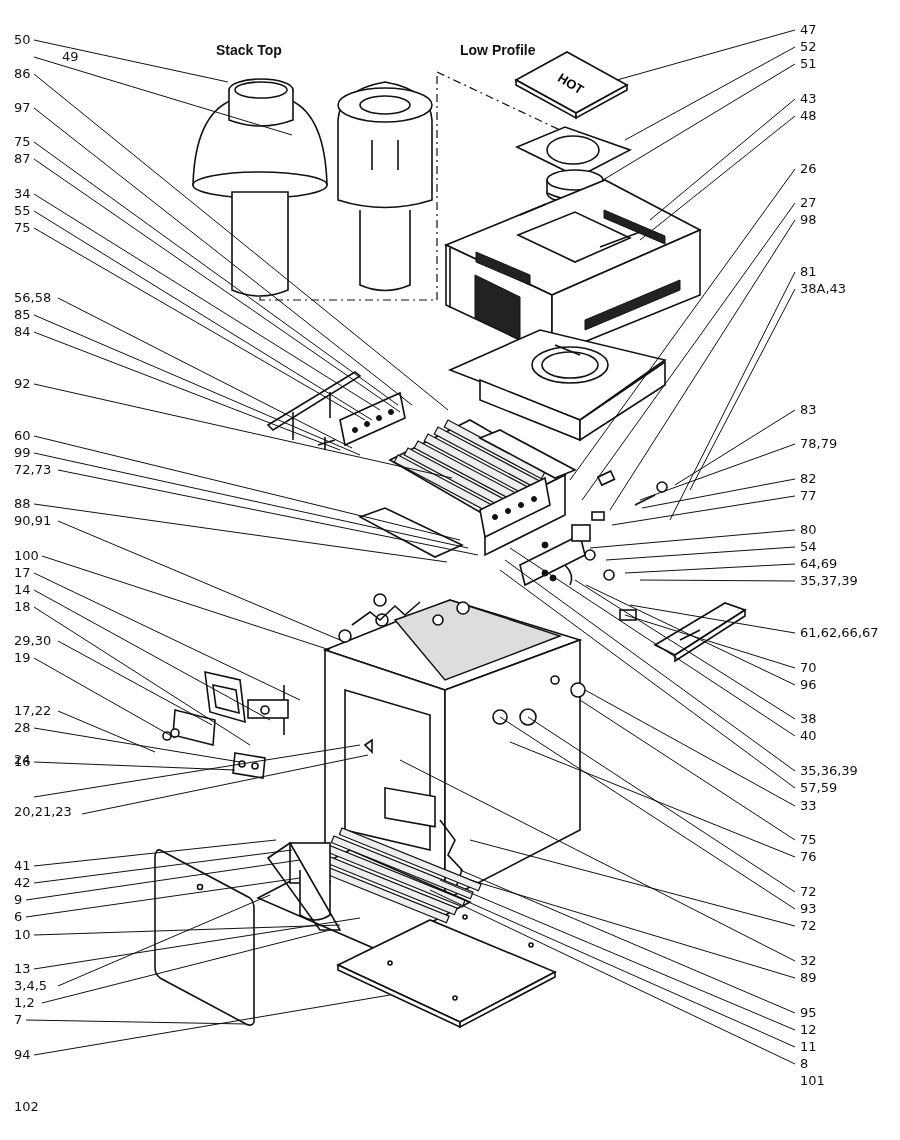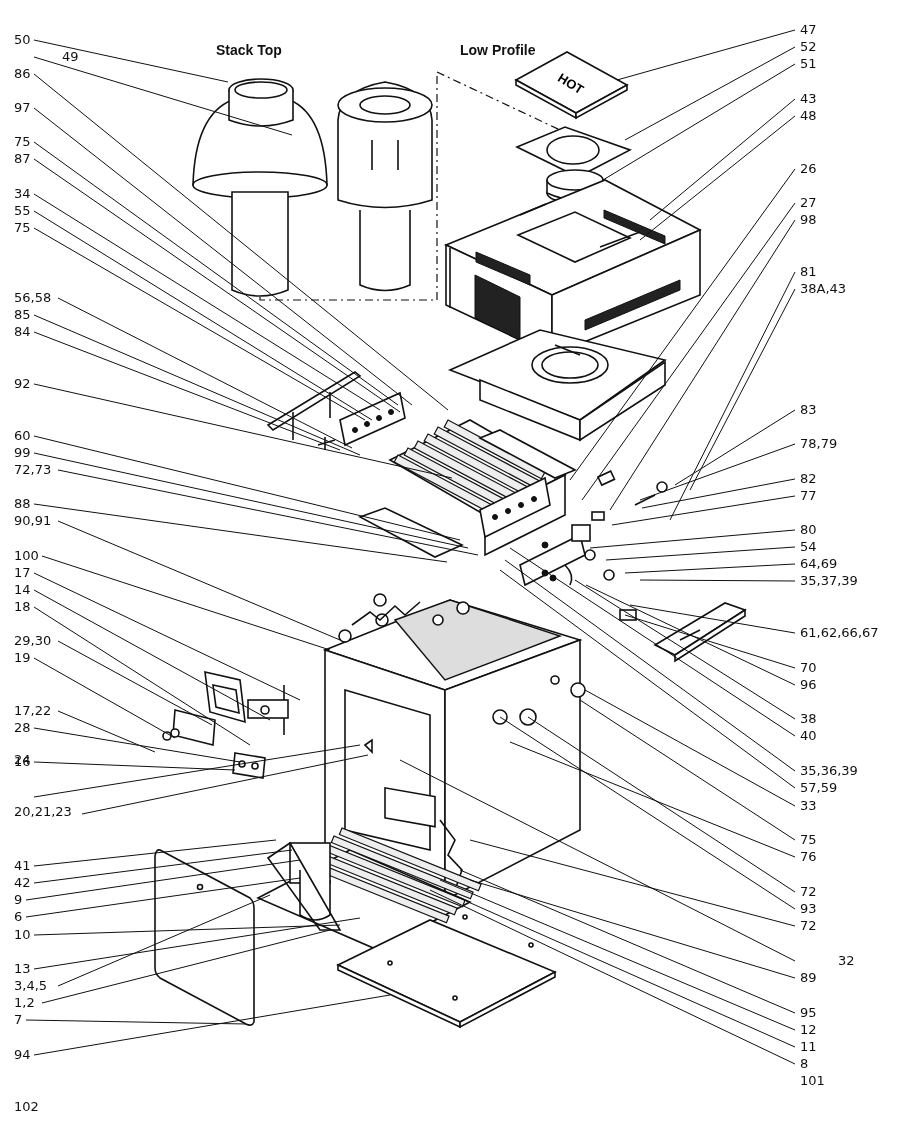--- a/index.html
+++ b/index.html
@@ -372,21 +372,21 @@
       <div class="lbl right" style="top: 712px;">38</div>
       <div class="lbl right" style="top: 729px;">40</div>
       <div class="lbl right" style="top: 764px;">35,36,39</div>
       <div class="lbl right" style="top: 781px;">57,59</div>
       <div class="lbl right" style="top: 799px;">33</div>
       <div class="lbl right" style="top: 833px;">75</div>
       <div class="lbl right" style="top: 850px;">76</div>
       <div class="lbl right" style="top: 885px;">72</div>
       <div class="lbl right" style="top: 902px;">93</div>
       <div class="lbl right" style="top: 919px;">72</div>
-      <div class="lbl right" style="top: 954px; margin-left: 38px;">32</div>
+      <div class="lbl right" style="top: 954px;">32</div>
       <div class="lbl right" style="top: 971px;">89</div>
       <div class="lbl right" style="top: 1006px;">95</div>
       <div class="lbl right" style="top: 1023px;">12</div>
       <div class="lbl right" style="top: 1040px;">11</div>
       <div class="lbl right" style="top: 1057px;">8</div>
       <div class="lbl right" style="top: 1074px;">101</div>
     </div>
 </div>
 
 </body></html>

